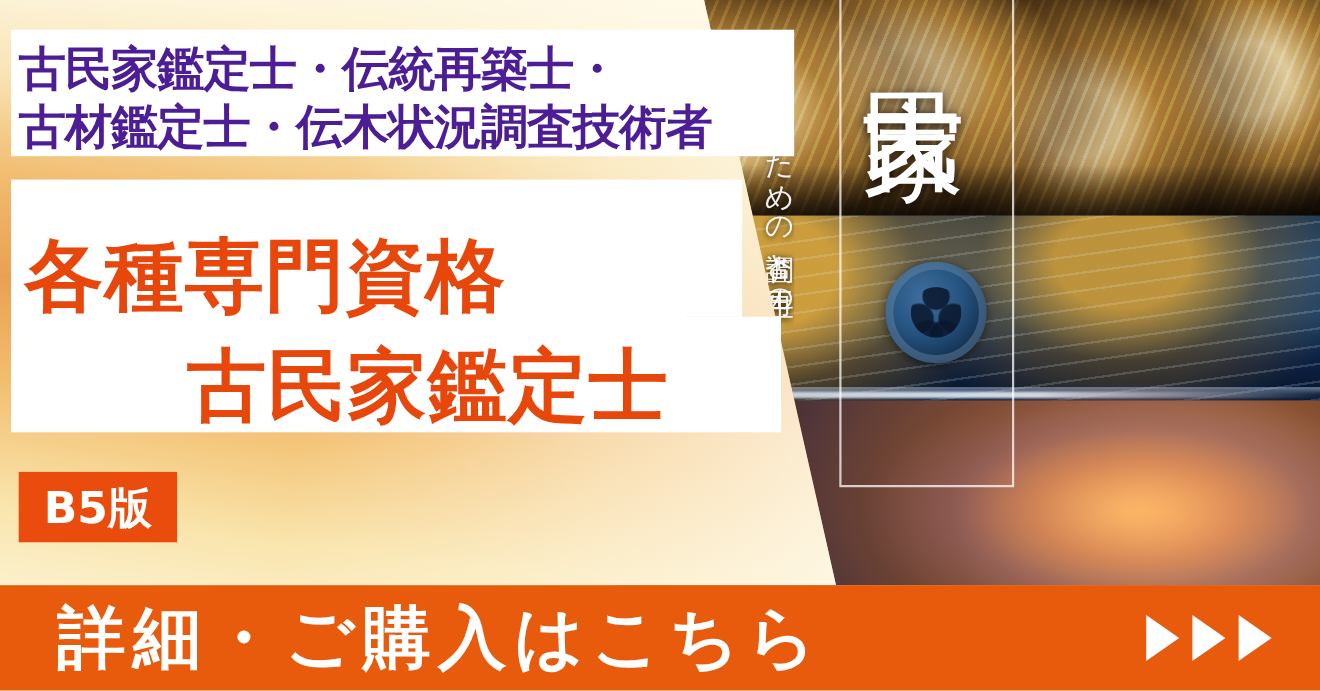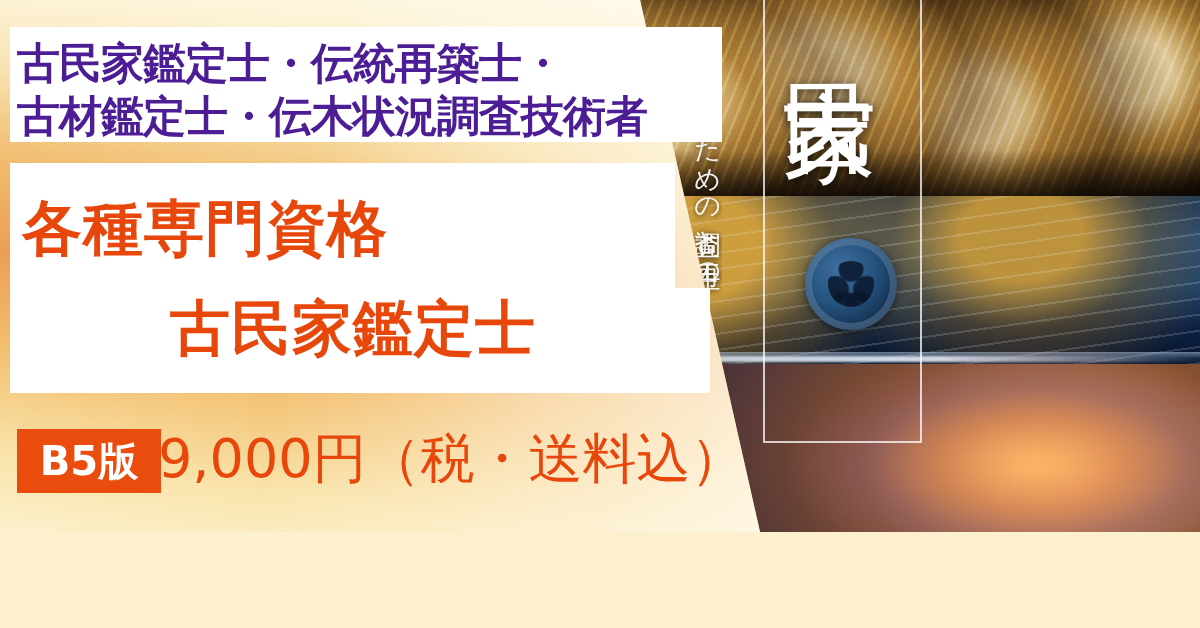--- a/index.html
+++ b/index.html
@@ -166,23 +166,24 @@
     white-space:nowrap;
   }
   .line1{top:42px;}
   .line2{top:95px;}
 
   .head1,.head2{
     position:absolute;
     color:#e8470c;
     font-family:"DejaVu Sans","Liberation Sans",sans-serif;
     font-weight:700;
-    font-size:60px;line-height:1;
+    font-size:72px;line-height:1;
     letter-spacing:1px;
     white-space:nowrap;
+    margin-top:16px;
   }
   .head1{left:22px;top:198px;}
   .head2{left:170px;top:298px;}
 
   
   .badge{
     position:absolute;left:17px;top:429px;width:144px;height:64px;
     background:#ea4c0d;
     color:#fff;
     font-family:"DejaVu Sans","Liberation Sans",sans-serif;
@@ -254,16 +255,23 @@
   <div class="box box-top"></div>
   <div class="line1">古民家鑑定士・伝統再築士・</div>
   <div class="line2">古材鑑定士・伝木状況調査技術者</div>
 
   <div class="box box-mid"></div>
   <div class="box box-mid-b"></div>
   <div class="head1">各種専門資格</div>
   <div class="head2">古民家鑑定士</div>
 
   <div class="badge">B5版</div>
-  <div class="price">9,000円（税・送料込）</div>
-
+
+  <div class="cta">
+    <div class="cta-text">詳細・ご購入はこちら</div>
+    <div class="arrows">
+      <span class="arrow"></span>
+      <span class="arrow"></span>
+      <span class="arrow"></span>
+    </div>
+  </div>
 
 </div>
 
 </body></html>

